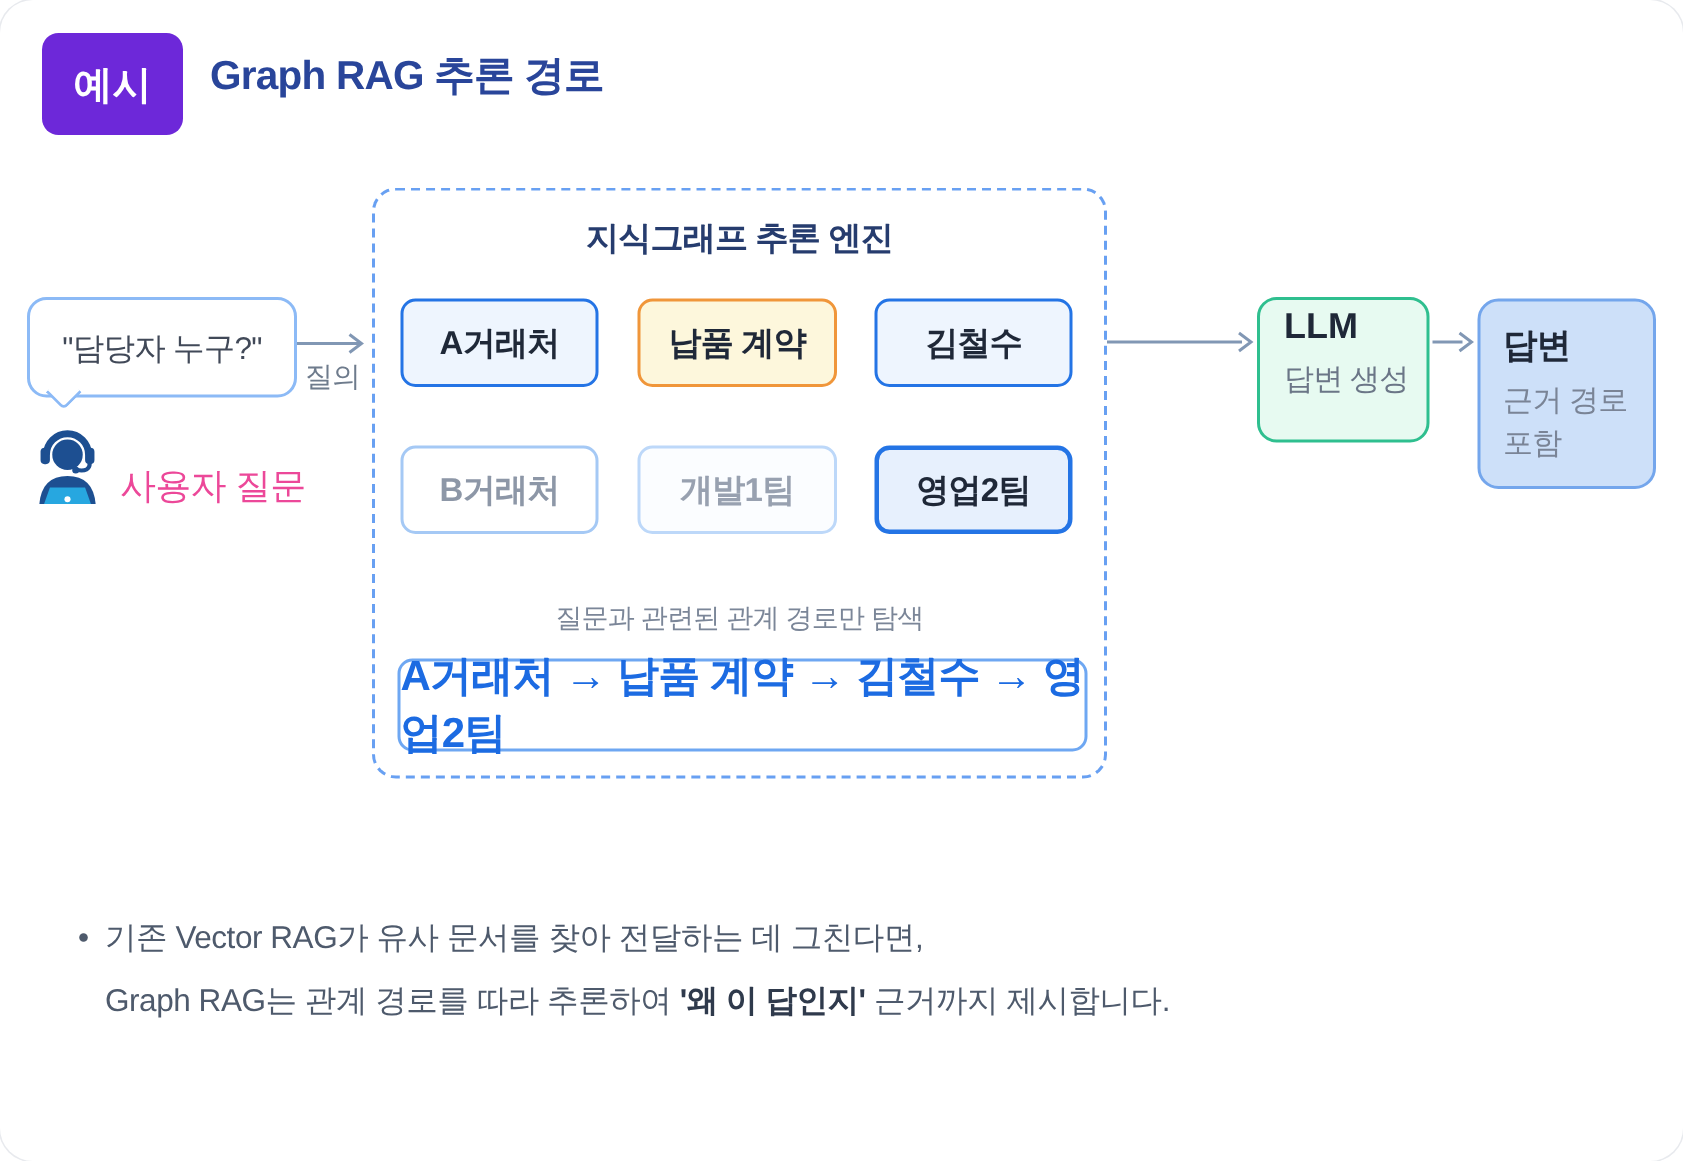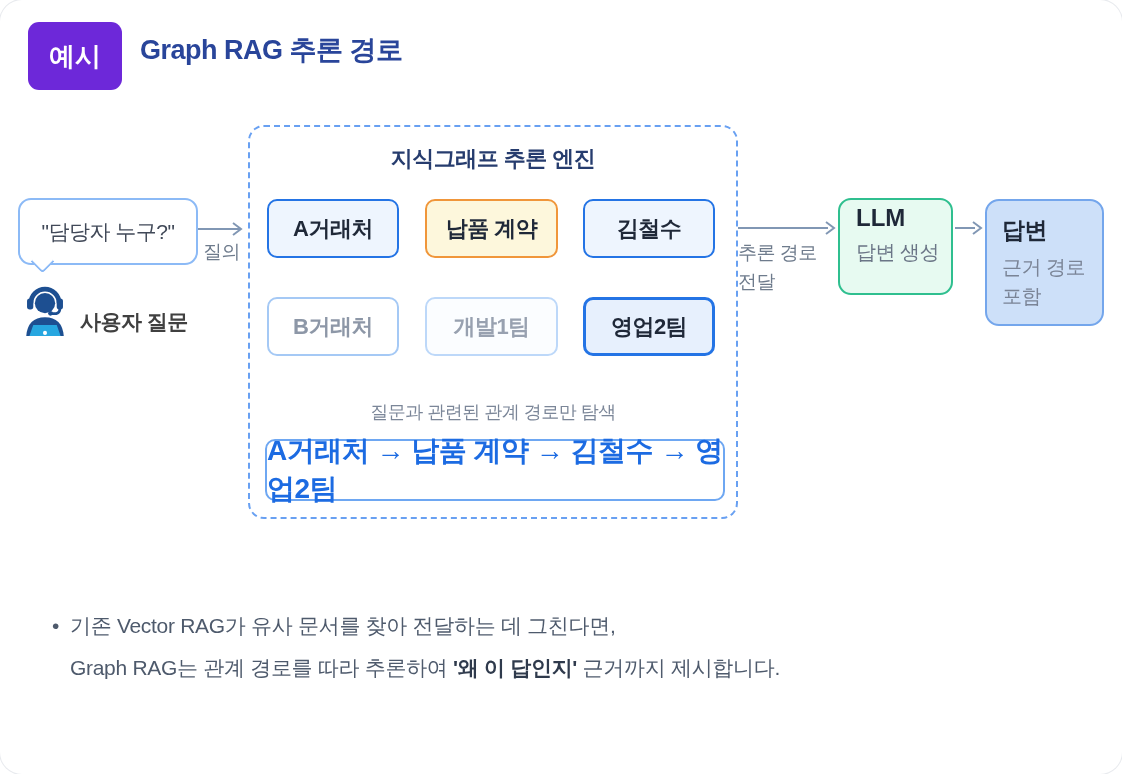--- a/index.html
+++ b/index.html
@@ -26,21 +26,21 @@
     display:flex;align-items:center;justify-content:center;
     font-size:21px;color:#414958;letter-spacing:-0.5px;
   }
   .bubble-tail{
     position:absolute;left:34px;top:253px;width:15px;height:15px;background:#ffffff;
     border-left:2px solid #8cbaf6;border-bottom:2px solid #8cbaf6;
     transform:rotate(-45deg);border-bottom-left-radius:4px;
   }
   .user-icon{position:absolute;left:20px;top:282px;width:50px;height:58px;}
   .user-label{
-    position:absolute;left:80px;top:308px;font-size:21px;font-weight:700;color:#404040;
+    position:absolute;left:80px;top:308px;font-size:24px;font-weight:400;color:#ec4899;
     letter-spacing:-0.5px;
   }
   
   .lbl{position:absolute;color:#6e7b8c;font-size:19px;letter-spacing:-0.5px;line-height:1.55;}
   .lbl-query{left:203px;top:237px;}
   .lbl-path{left:738px;top:238px;}
   
   .engine{
     position:absolute;left:248px;top:125px;width:486px;height:390px;
     border:2px dashed #68a0f2;border-radius:16px;background:#ffffff;
@@ -135,24 +135,20 @@
     <rect x="47" y="20" width="8" height="14" rx="3.5" fill="#1d4f91"></rect>
     <path d="M51 33 Q51 41 40 39" stroke="#1d4f91" stroke-width="3.5" fill="none"></path>
     <circle cx="39" cy="39" r="3" fill="#1d4f91"></circle>
     <path d="M8 68 Q10 44 32 44 Q54 44 56 68 Z" fill="#1d4f91"></path>
     <path d="M17 54 H47 L52 68 H12 Z" fill="#27a7e0"></path>
     <circle cx="32" cy="64" r="2.6" fill="#ffffff"></circle>
   </svg>
   <div class="user-label">사용자 질문</div>
 
   <div class="lbl lbl-query">질의</div>
-  <div class="lbl lbl-path">
-    <div>추론 경로</div>
-    <div>전달</div>
-  </div>
 
   <div class="engine">
     <div class="engine-title">지식그래프 추론 엔진</div>
 
     <div class="node node-blue pos-r1 pos-c1">A거래처</div>
     <div class="node node-yellow pos-r1 pos-c2">납품 계약</div>
     <div class="node node-blue pos-r1 pos-c3">김철수</div>
 
     <div class="node node-muted pos-r2 pos-c1">B거래처</div>
     <div class="node node-muted-lighter pos-r2 pos-c2">개발1팀</div>

